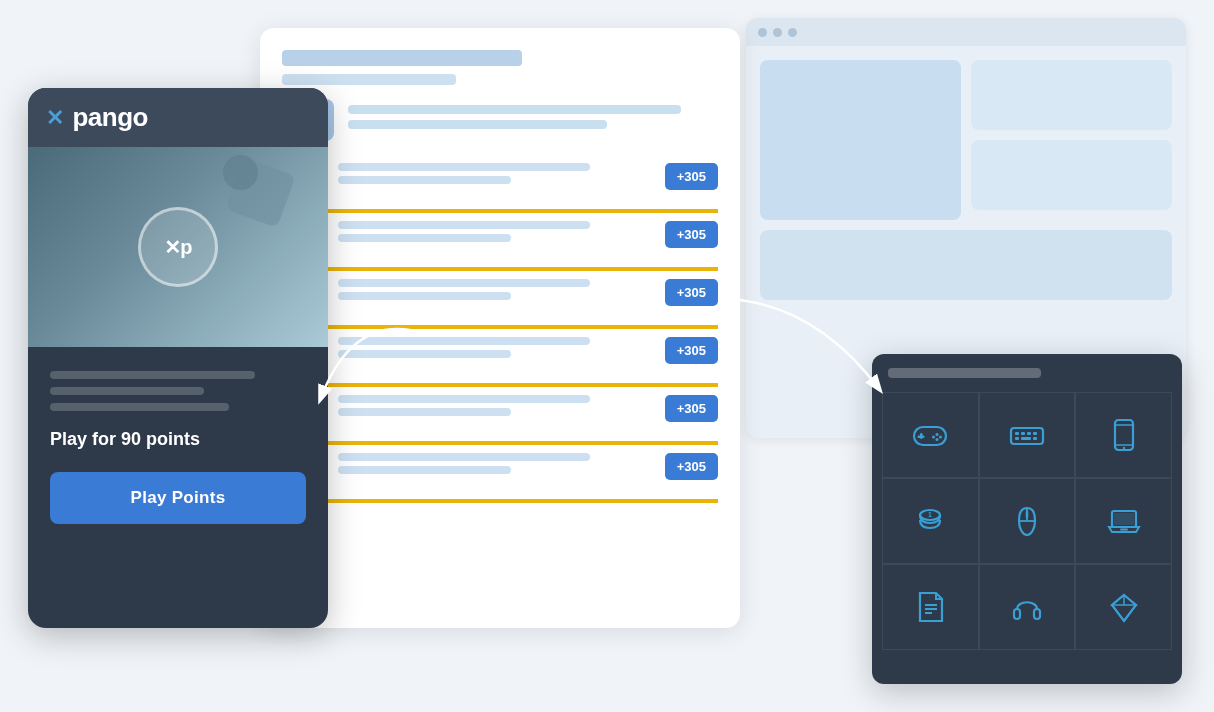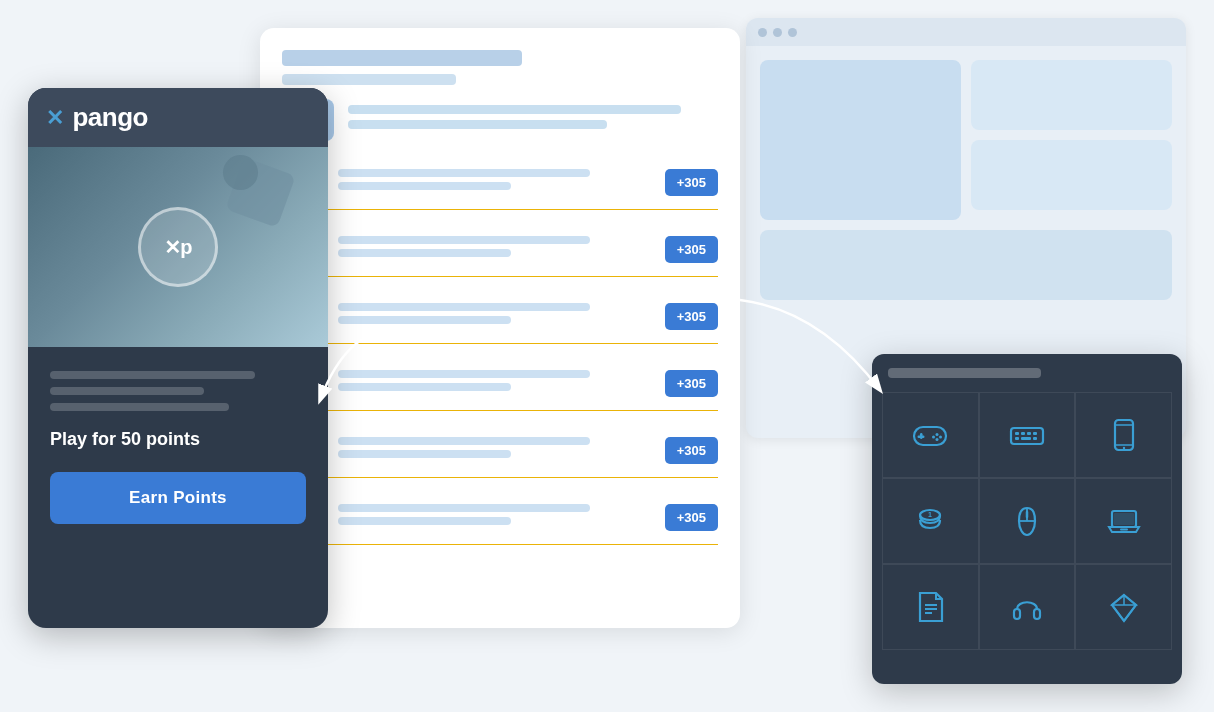--- a/index.html
+++ b/index.html
@@ -181,25 +181,25 @@
       margin-bottom: 6px;
     }
     .list-thumb-line:nth-child(1) { width: 90%; }
     .list-thumb-line:nth-child(2) { width: 70%; }
 
     .list-rows {
       padding: 0 22px;
     }
     .list-row {
       display: flex;
-      align-items: center;
+      align-items: flex-start;
       gap: 12px;
-      margin-bottom: 12px;
+      margin-bottom: 0;
       padding: 8px 0;
-      border-bottom: 1px solid #eab308;
+      border-bottom: 4px solid #eab308;
     }
     .list-row-thumb {
       width: 44px;
       height: 38px;
       background: #b8d4ec;
       border-radius: 7px;
       flex-shrink: 0;
     }
     .list-row-lines {
       flex: 1;
@@ -337,22 +337,22 @@
     <div class="xp-circle">
       <span class="xp-text">✕p</span>
     </div>
   </div>
   <div class="phone-content">
     <div class="phone-lines">
       <div class="phone-line"></div>
       <div class="phone-line"></div>
       <div class="phone-line"></div>
     </div>
-    <div class="phone-play-text">Play for 50 points</div>
-    <button class="earn-btn">Earn Points</button>
+    <div class="phone-play-text">Play for 90 points</div>
+    <button class="earn-btn">Play Points</button>
   </div>
 </div>
 
 <div class="list-card">
   <div class="list-header">
     <div class="list-header-bar1"></div>
     <div class="list-header-bar2"></div>
   </div>
   <div class="list-top-thumb">
     <div class="list-thumb-box"></div>

